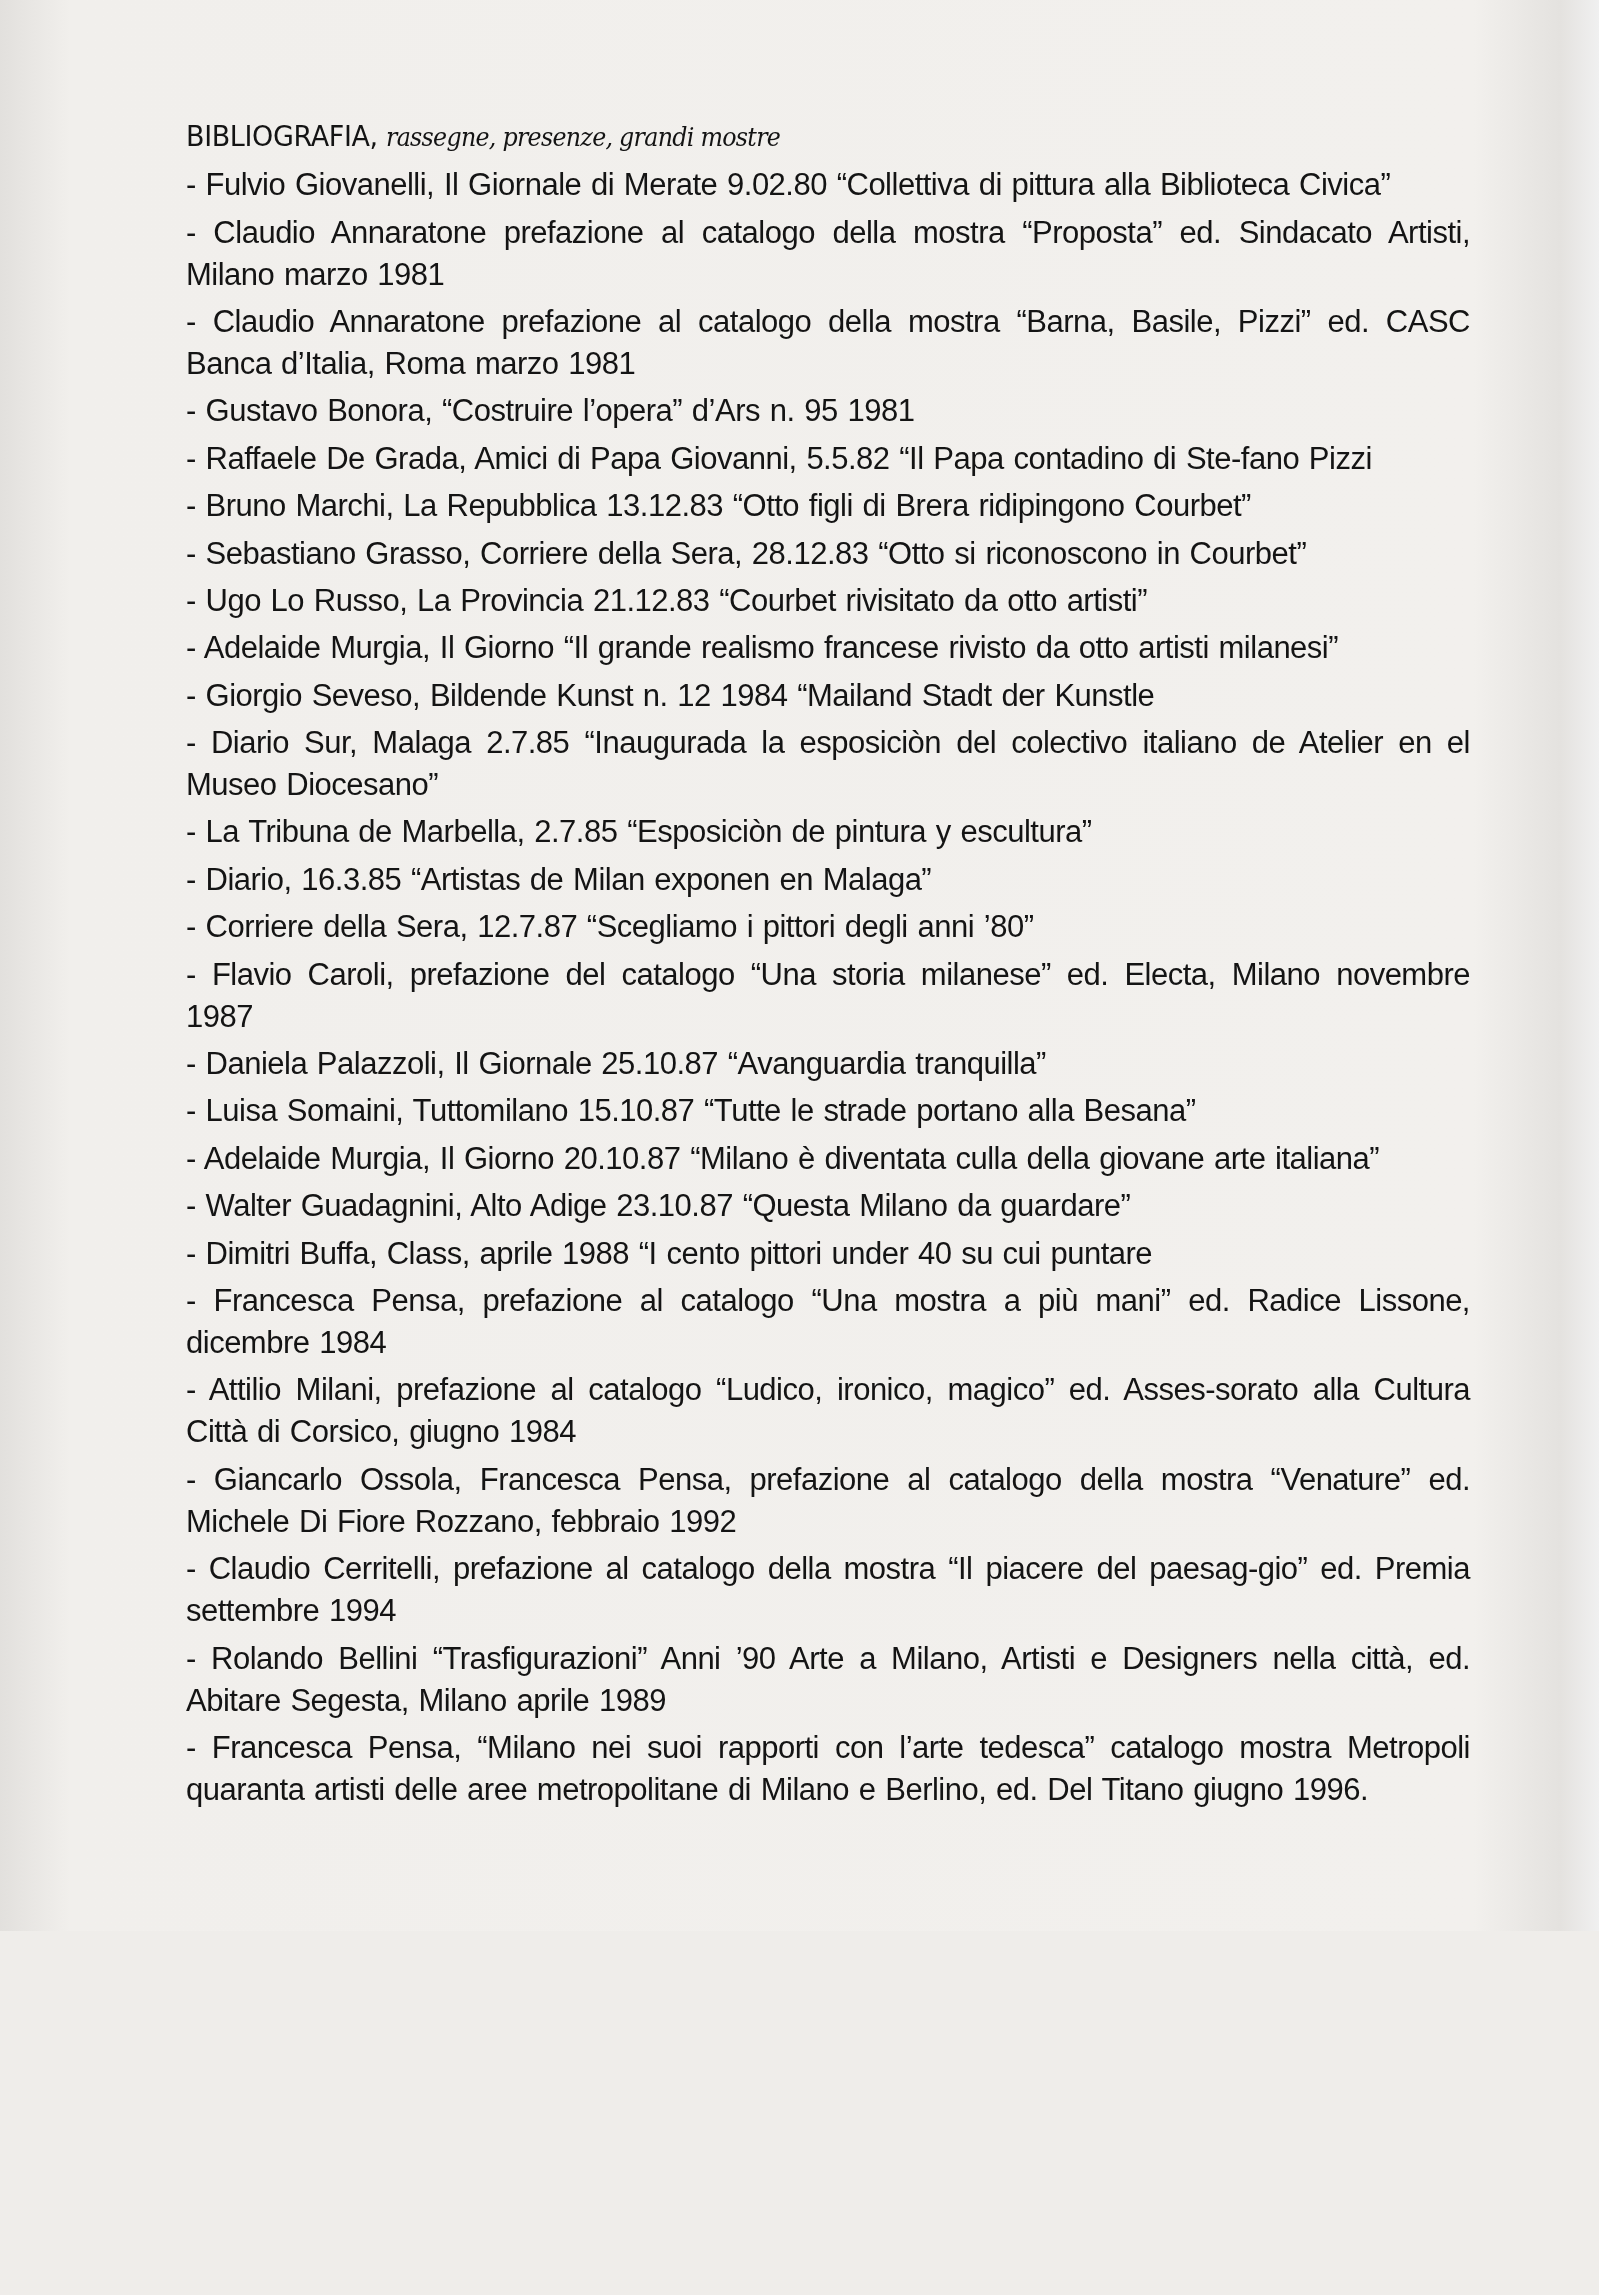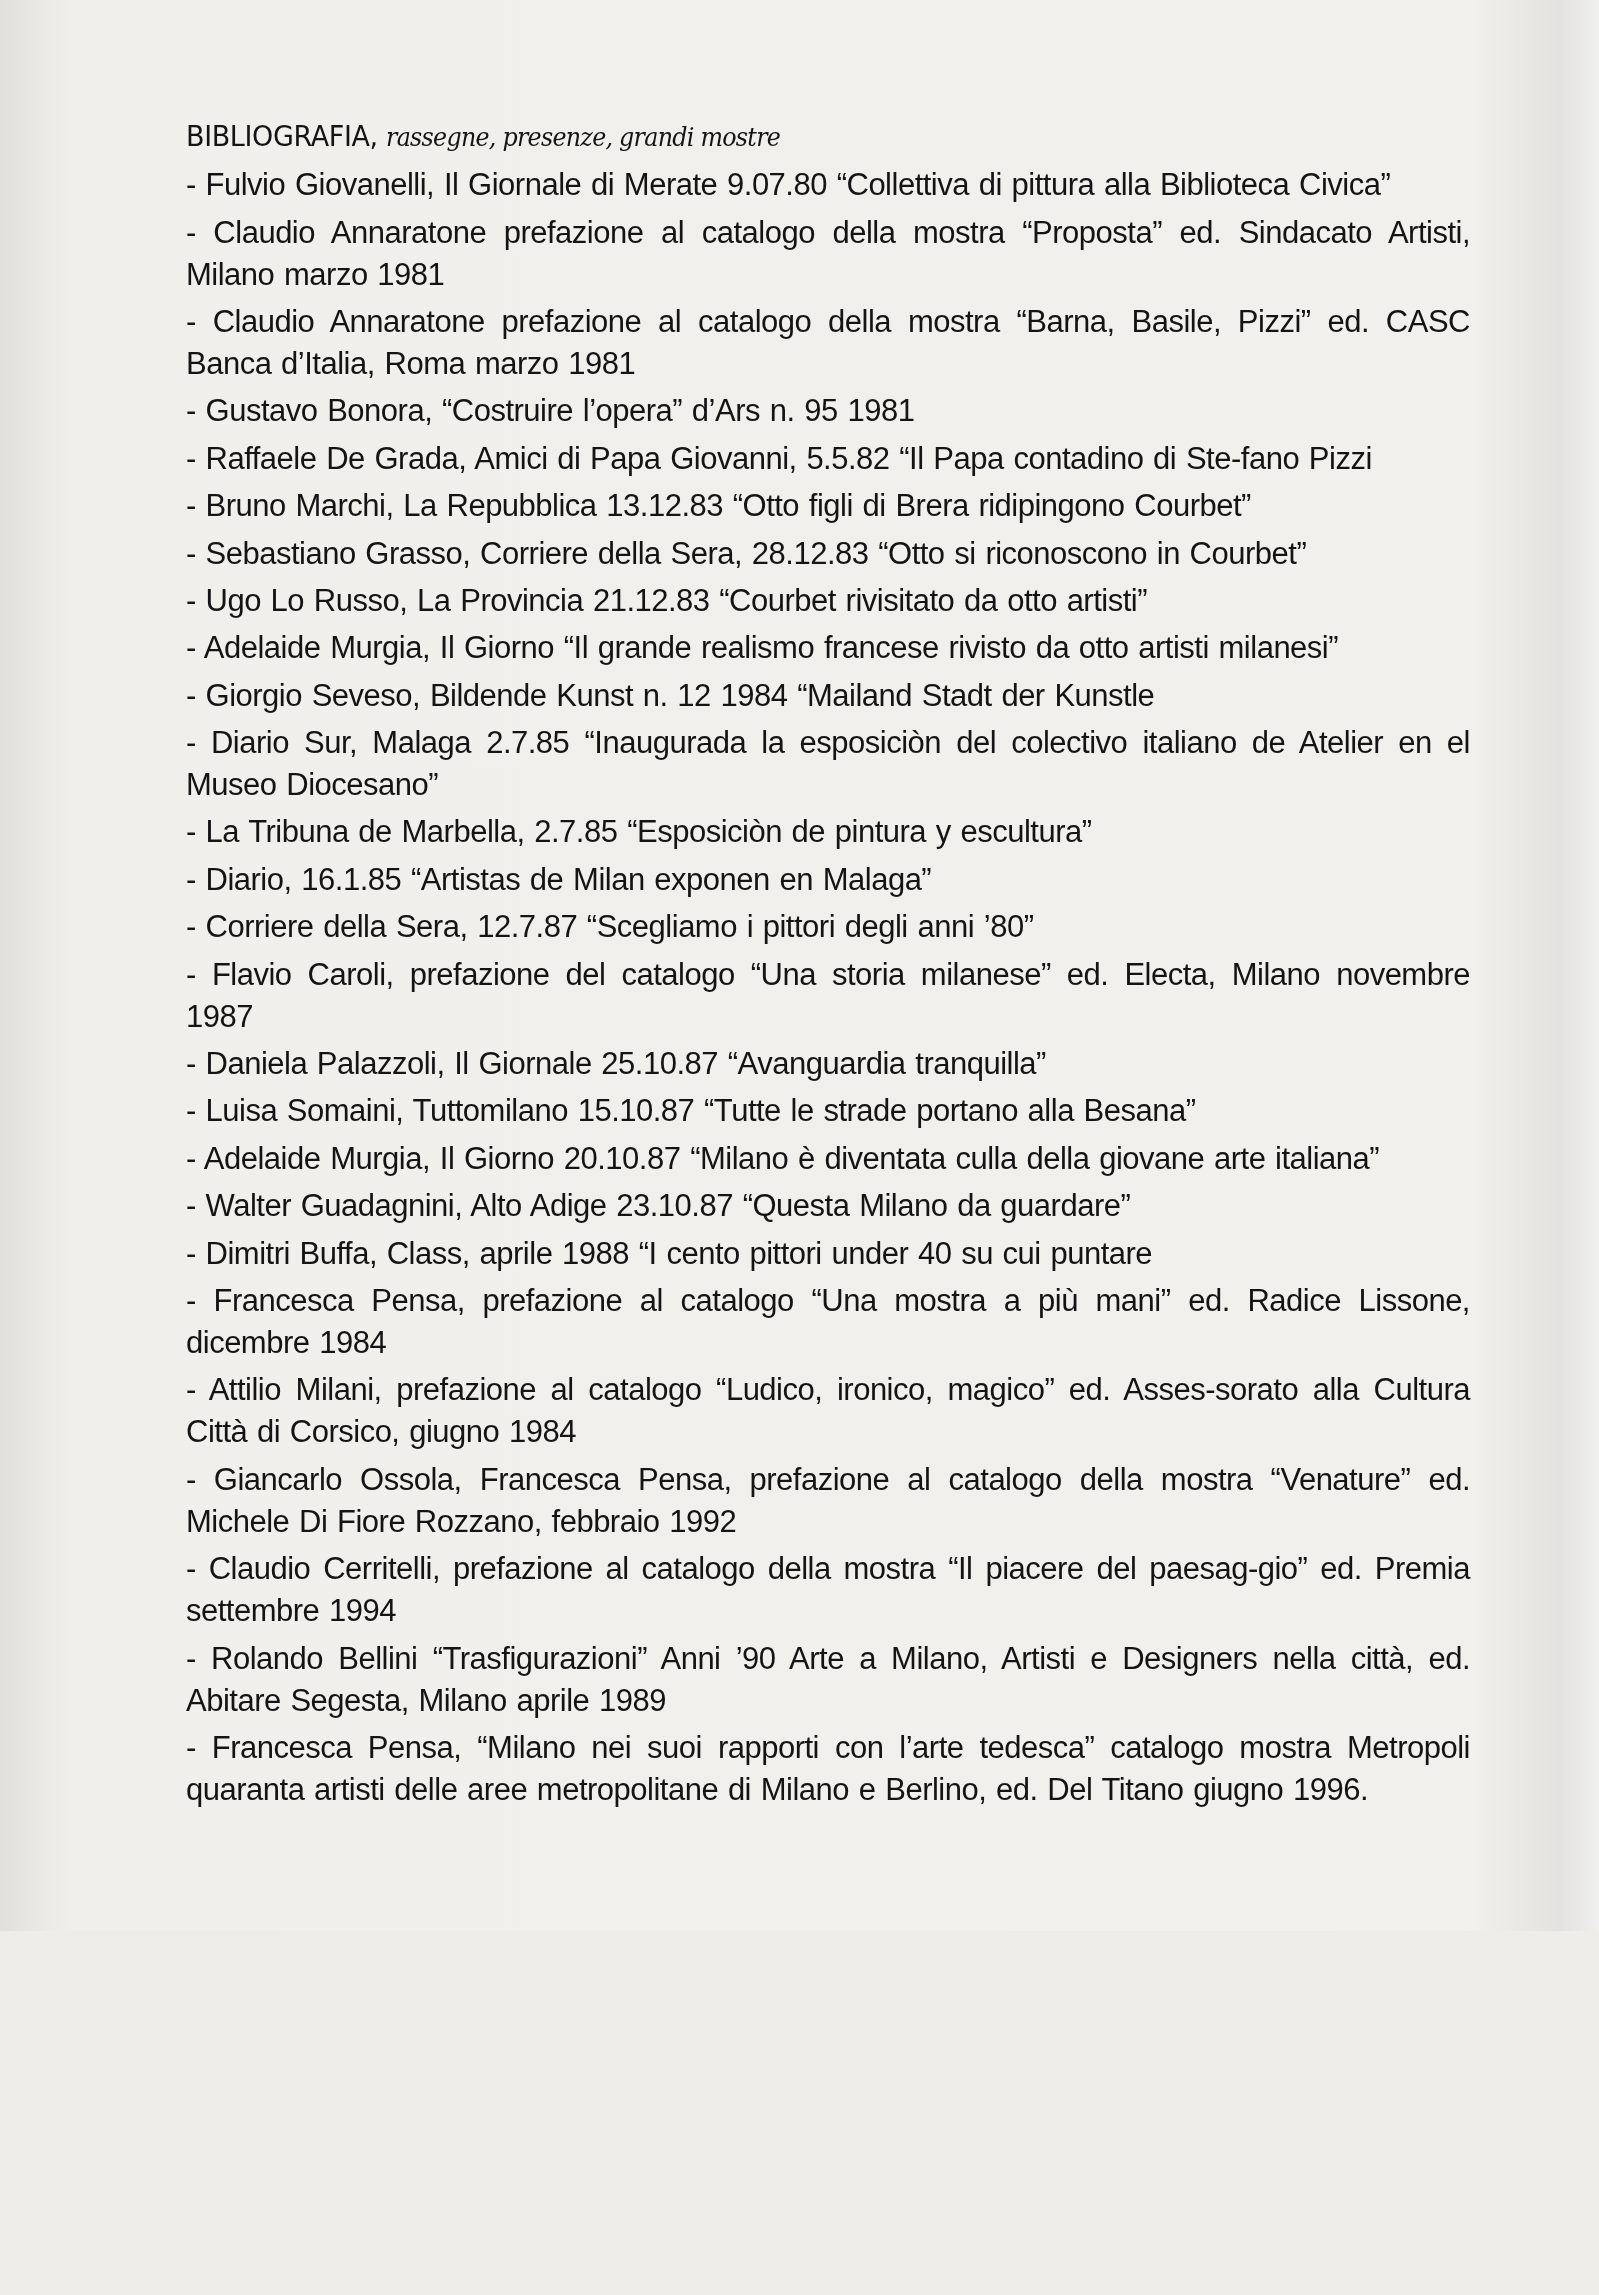--- a/index.html
+++ b/index.html
@@ -63,33 +63,33 @@
 </head>
 <body>
 
 <div class="page">
   <div class="content">
     <div class="heading">
       <span>BIBLIOGRAFIA,</span>
       <span class="sub">rassegne, presenze, grandi mostre</span>
     </div>
     <ul class="entries">
-      <li class="entry">- Fulvio Giovanelli, Il Giornale di Merate 9.07.80 “Collettiva di pittura alla Biblioteca Civica”</li>
+      <li class="entry">- Fulvio Giovanelli, Il Giornale di Merate 9.02.80 “Collettiva di pittura alla Biblioteca Civica”</li>
       <li class="entry">- Claudio Annaratone prefazione al catalogo della mostra “Proposta” ed. Sindacato Artisti, Milano marzo 1981</li>
       <li class="entry">- Claudio Annaratone prefazione al catalogo della mostra “Barna, Basile, Pizzi” ed. CASC Banca d’Italia, Roma marzo 1981</li>
       <li class="entry">- Gustavo Bonora, “Costruire l’opera” d’Ars n. 95 1981</li>
       <li class="entry">- Raffaele De Grada, Amici di Papa Giovanni, 5.5.82 “Il Papa contadino di Ste-fano Pizzi</li>
       <li class="entry">- Bruno Marchi, La Repubblica 13.12.83 “Otto figli di Brera ridipingono Courbet”</li>
       <li class="entry">- Sebastiano Grasso, Corriere della Sera, 28.12.83 “Otto si riconoscono in Courbet”</li>
       <li class="entry">- Ugo Lo Russo, La Provincia 21.12.83 “Courbet rivisitato da otto artisti”</li>
       <li class="entry">- Adelaide Murgia, Il Giorno “Il grande realismo francese rivisto da otto artisti milanesi”</li>
       <li class="entry">- Giorgio Seveso, Bildende Kunst n. 12 1984 “Mailand Stadt der Kunstle</li>
       <li class="entry">- Diario Sur, Malaga 2.7.85 “Inaugurada la esposiciòn del colectivo italiano de Atelier en el Museo Diocesano”</li>
       <li class="entry">- La Tribuna de Marbella, 2.7.85 “Esposiciòn de pintura y escultura”</li>
-      <li class="entry">- Diario, 16.1.85 “Artistas de Milan exponen en Malaga”</li>
+      <li class="entry">- Diario, 16.3.85 “Artistas de Milan exponen en Malaga”</li>
       <li class="entry">- Corriere della Sera, 12.7.87 “Scegliamo i pittori degli anni ’80”</li>
       <li class="entry">- Flavio Caroli, prefazione del catalogo “Una storia milanese” ed. Electa, Milano novembre 1987</li>
       <li class="entry">- Daniela Palazzoli, Il Giornale 25.10.87 “Avanguardia tranquilla”</li>
       <li class="entry">- Luisa Somaini, Tuttomilano 15.10.87 “Tutte le strade portano alla Besana”</li>
       <li class="entry">- Adelaide Murgia, Il Giorno 20.10.87 “Milano è diventata culla della giovane arte italiana”</li>
       <li class="entry">- Walter Guadagnini, Alto Adige 23.10.87 “Questa Milano da guardare”</li>
       <li class="entry">- Dimitri Buffa, Class, aprile 1988 “I cento pittori under 40 su cui puntare</li>
       <li class="entry">- Francesca Pensa, prefazione al catalogo “Una mostra a più mani” ed. Radice Lissone, dicembre 1984</li>
       <li class="entry">- Attilio Milani, prefazione al catalogo “Ludico, ironico, magico” ed. Asses-sorato alla Cultura Città di Corsico, giugno 1984</li>
       <li class="entry">- Giancarlo Ossola, Francesca Pensa, prefazione al catalogo della mostra “Venature” ed. Michele Di Fiore Rozzano, febbraio 1992</li>

